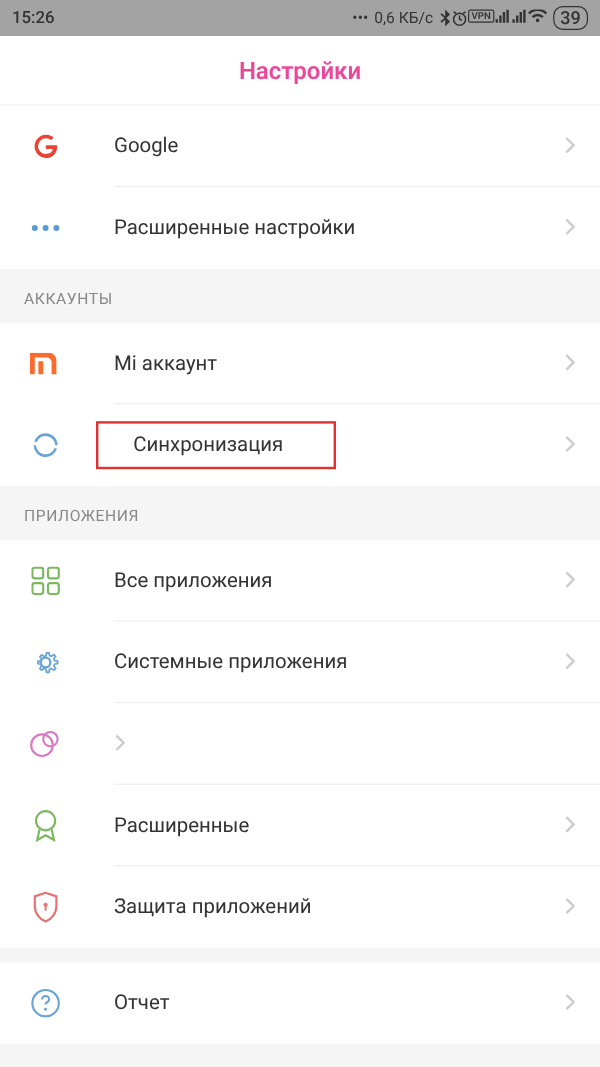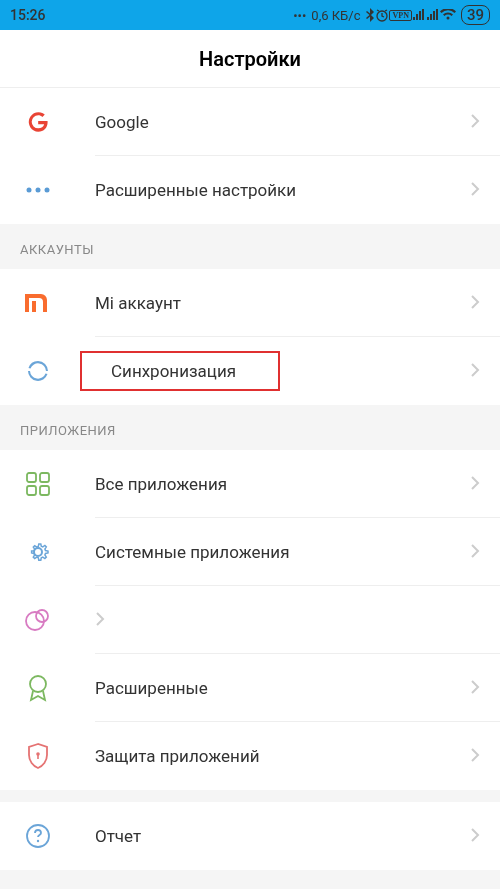--- a/index.html
+++ b/index.html
@@ -6,41 +6,41 @@
     body {
       font-family: -apple-system, BlinkMacSystemFont, "Segoe UI", Roboto, sans-serif;
       background: #f5f5f5;
       width: 500px;
       height: 889px;
       overflow: hidden;
       color: #333;
     }
     .status-bar {
       height: 30px;
-      background: #0ea5e9;
+      background: #a3a3a3;
       display: flex;
       align-items: center;
       justify-content: space-between;
       padding: 0 10px;
       font-size: 14px;
       color: #333;
     }
     .status-left { font-weight: 500; }
     .status-right { display: flex; align-items: center; gap: 5px; font-size: 13px; }
-    .status-icons { display: flex; align-items: center; gap: 0; font-family: Liberation Serif, serif; }
+    .status-icons { display: flex; align-items: flex-start; gap: 0; }
     .battery-box { border: 1.5px solid #333; border-radius: 8px; padding: 0 5px; font-size: 15px; font-weight: 500; }
     .title-bar {
       background: #fff;
       height: 58px;
       display: flex;
       align-items: center;
       justify-content: center;
       font-size: 20px;
       font-weight: 600;
-      color: #000000;
+      color: #ec4899;
       border-bottom: 1px solid #eee;
     }
     .section-header {
       padding: 18px 20px 12px;
       font-size: 13px;
       color: #888;
       letter-spacing: 0.5px;
     }
     .list { background: #fff; }
     .list-item {

